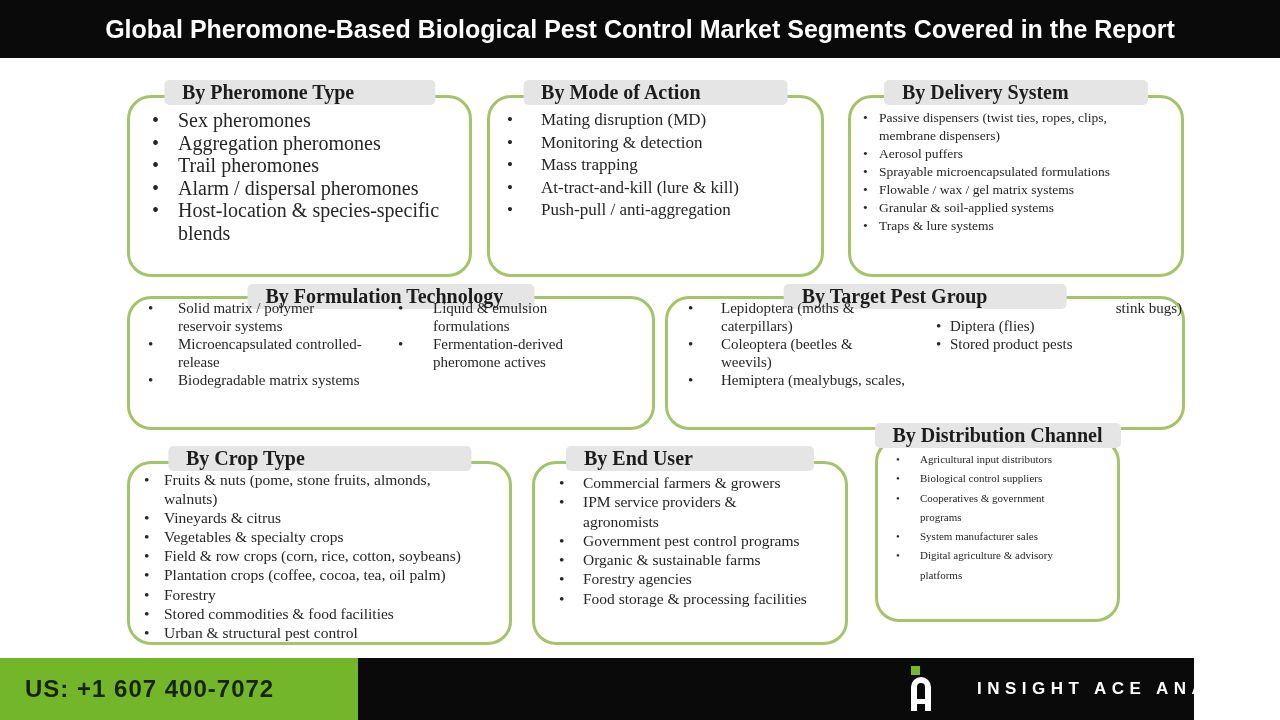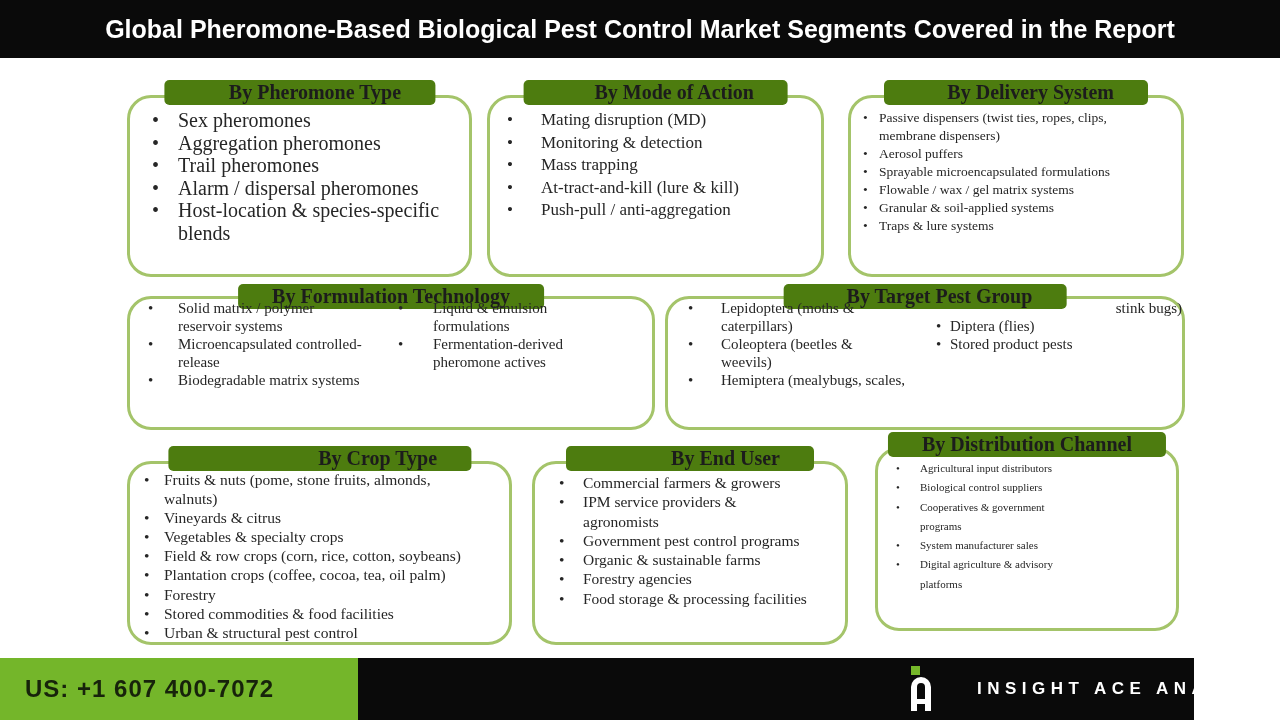--- a/index.html
+++ b/index.html
@@ -8,22 +8,22 @@
 
   
   .titlebar{position:absolute;left:0;top:0;width:1280px;height:58px;background:#0a0a0a;
             display:flex;align-items:center;justify-content:center;}
   .titlebar h1{margin:0;color:#ffffff;font-family:"Liberation Sans",sans-serif;
                font-size:25px;font-weight:bold;letter-spacing:0;white-space:nowrap;}
 
   
   .box{position:absolute;background:#ffffff;border:3px solid #a4c46a;border-radius:24px;
        box-sizing:border-box;}
-  .badge{position:absolute;left:50%;transform:translateX(-50%);top:-18px;background:#4d7c0f;
-         border-radius:5px;padding:0 34px;height:25px;line-height:25px;text-align:right;
+  .badge{position:absolute;left:50%;transform:translateX(-50%);top:-18px;background:#e5e5e5;
+         border-radius:5px;padding:0 18px;height:25px;line-height:25px;text-align:left;
          font-weight:bold;font-size:20px;color:#1c1c1c;white-space:nowrap;min-width:80%;
          box-sizing:border-box;}
   ul.list{list-style:none;margin:0;padding:0;color:#262626;}
   .list li{position:relative;white-space:pre-line;}
   .list li::before{content:"\2022";position:absolute;top:0;}
   .list li.no-bullet::before{content:none;}
   .cols{display:flex;}
   .col1{flex:none;width:250px;}
   .col2{flex:1;}
 
@@ -50,21 +50,21 @@
   .bx5 .col2 li.no-bullet{padding-left:49px;text-align:right;}
 
   .bx6{left:127px;top:461px;width:385px;height:184px;}
   .bx6 .list{margin:6px 4px 0 0;font-size:15.5px;line-height:19.1px;}
   .bx6 li{padding-left:34px;} .bx6 li::before{left:14px;}
 
   .bx7{left:532px;top:461px;width:316px;height:184px;}
   .bx7 .list{margin:9px 2px 0 0;font-size:15.5px;line-height:19.3px;}
   .bx7 li{padding-left:48px;} .bx7 li::before{left:24px;}
 
-  .bx8{left:875px;top:447px;width:304px;height:184px;}
+  .bx8{left:875px;top:438px;width:245px;height:184px;}
   .bx8 .list{margin:9px 2px 0 0;font-size:11px;line-height:19.3px;}
   .bx8 li{padding-left:42px;} .bx8 li::before{left:18px;}
 
   
   .footer{position:absolute;left:0;top:658px;width:1194px;height:62px;background:#0a0a0a;}
   .phone-bar{position:absolute;left:0;top:0;width:358px;height:62px;background:#74b62a;
              display:flex;align-items:center;box-sizing:border-box;padding-left:25px;}
   .phone{font-family:"Liberation Sans",sans-serif;font-weight:bold;font-size:24px;
          color:#17230b;letter-spacing:1px;white-space:nowrap;}
   .brand{position:absolute;left:911px;top:0;height:62px;display:flex;align-items:center;}

